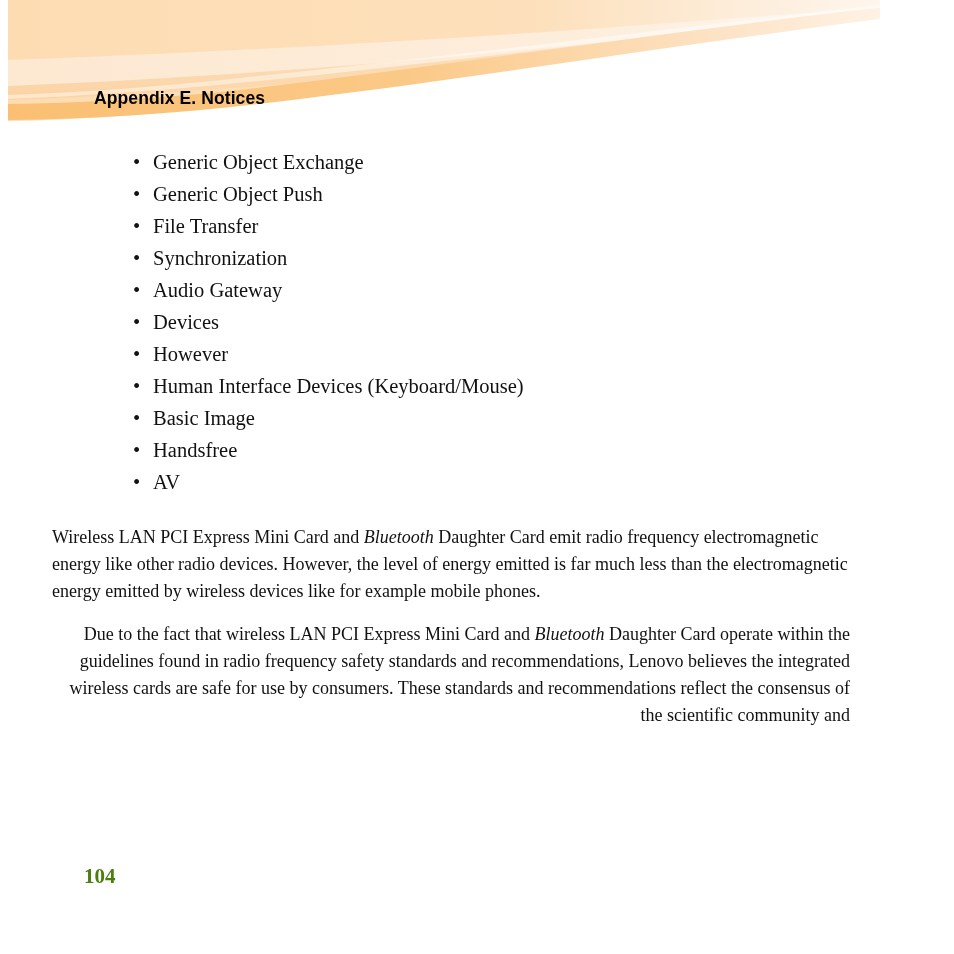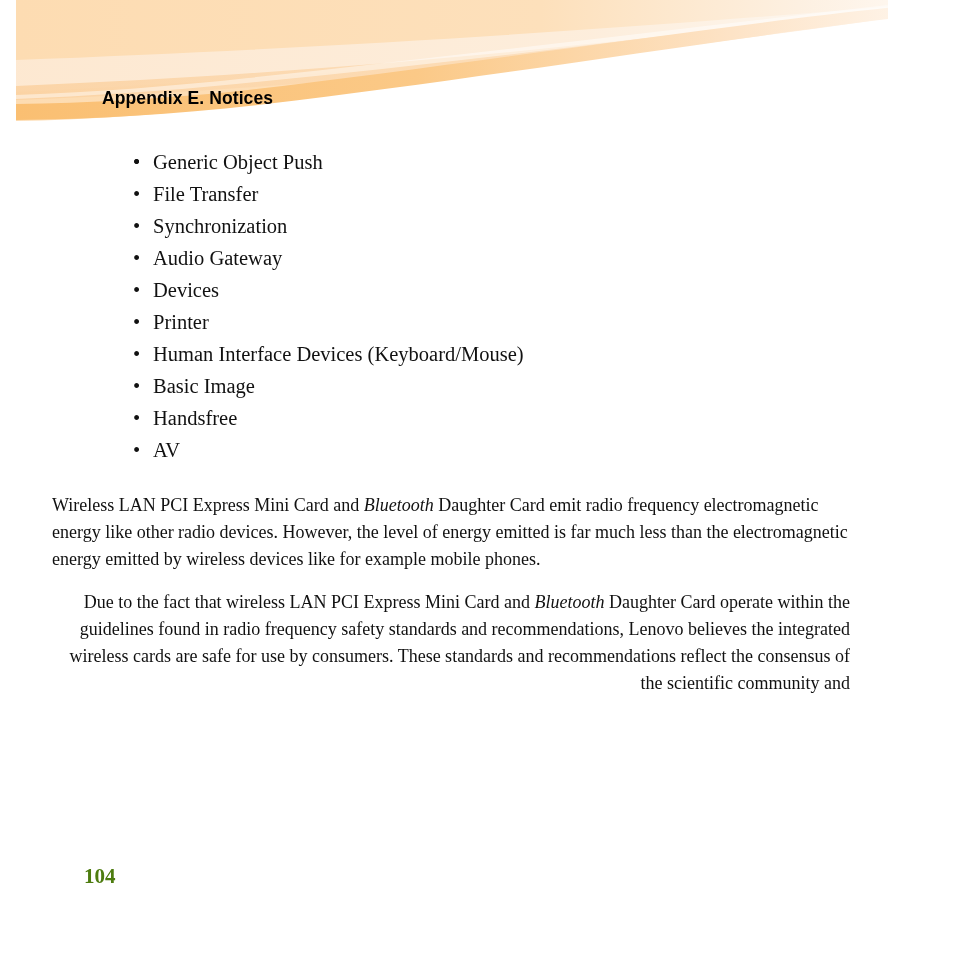--- a/index.html
+++ b/index.html
@@ -11,21 +11,21 @@
     height: 954px;
     background: #ffffff;
     font-family: "Liberation Serif", serif;
     overflow: hidden;
     position: relative;
   }
 
   
   .page-header {
     position: absolute;
-    left: 16px;
+    left: 8px;
     top: 0;
     width: 872px;
     height: 130px;
     overflow: hidden;
   }
   .page-header svg {
     display: block;
     width: 954px;
     height: 130px;
   }
@@ -163,20 +163,21 @@
   </svg>
 
   <div class="header-title">Appendix E. Notices</div>
 </div>
 
 <div class="content">
 
   <ul class="bullet-list">
     <li class="bullet-item" style="margin-top:16px;">
       <span class="dot">•</span>
+      <span>Generic Object Exchange</span>
     </li>
     <li class="bullet-item">
       <span class="dot">•</span>
       <span>Generic Object Push</span>
     </li>
     <li class="bullet-item">
       <span class="dot">•</span>
       <span>File Transfer</span>
     </li>
     <li class="bullet-item">
@@ -186,21 +187,21 @@
     <li class="bullet-item">
       <span class="dot">•</span>
       <span>Audio Gateway</span>
     </li>
     <li class="bullet-item">
       <span class="dot">•</span>
       <span>Devices</span>
     </li>
     <li class="bullet-item">
       <span class="dot">•</span>
-      <span>Printer</span>
+      <span>However</span>
     </li>
     <li class="bullet-item">
       <span class="dot">•</span>
       <span>Human Interface Devices (Keyboard/Mouse)</span>
     </li>
     <li class="bullet-item">
       <span class="dot">•</span>
       <span>Basic Image</span>
     </li>
     <li class="bullet-item">

